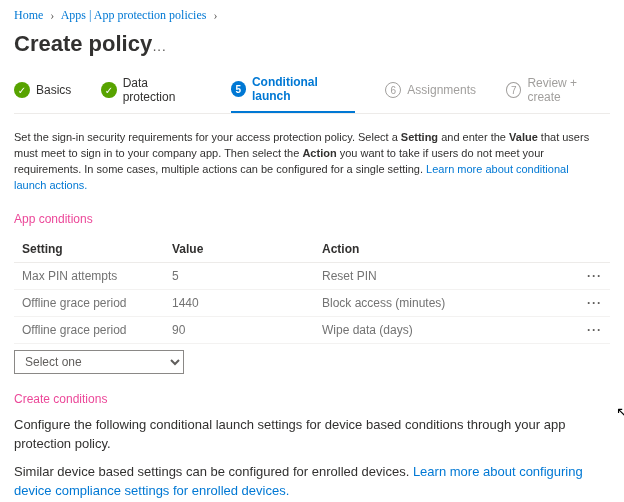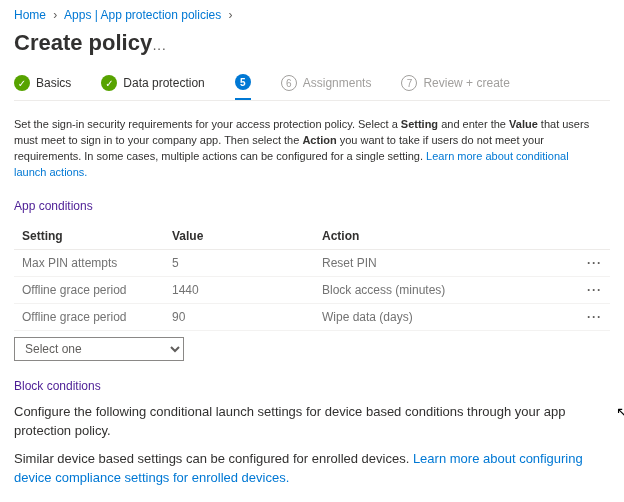--- a/index.html
+++ b/index.html
@@ -1,35 +1,35 @@
 <!DOCTYPE html>
 <html><head>
   <meta charset="utf-8">
   <style>
     * { margin: 0; padding: 0; box-sizing: border-box; }
     body { font-family: "Segoe UI", Arial, sans-serif; font-size: 12px; color: #323130; background: #fff; width: 624px; padding: 8px 14px; }
-    .breadcrumb { font-size: 12px; color: #0078d4; margin-bottom: 8px; }
+    .breadcrumb { font-size: 12px; color: #0078d4; margin-bottom: 8px; font-family: Liberation Serif, serif; }
     .breadcrumb span.sep { color: #605e5c; margin: 0 4px; }
     .breadcrumb a { color: #0078d4; text-decoration: none; }
     .page-title-row { display: flex; align-items: flex-end; margin-bottom: 18px; }
     .page-title { font-size: 22px; font-weight: 600; color: #323130; }
     .dots { color: #605e5c; font-size: 14px; }
     .steps { display: flex; gap: 30px; border-bottom: 1px solid #edebe9; padding-bottom: 0; margin-bottom: 16px; }
     .step { display: flex; align-items: center; gap: 6px; font-size: 12px; color: #323130; padding-bottom: 8px; }
     .step .circle { width: 16px; height: 16px; border-radius: 50%; display: flex; align-items: center; justify-content: center; font-size: 10px; color: #fff; }
     .circle.done { background: #57a300; }
     .circle.current { background: #0078d4; color:#fff; font-weight:600; }
     .circle.todo { background: #fff; border: 1.5px solid #a19f9d; color: #a19f9d; }
     .step.current { border-bottom: 2px solid #0078d4; color: #0078d4; font-weight: 600; }
     .step.todo { color: #a19f9d; }
     .check::before { content: "✓"; font-size: 10px; }
     .intro { font-size: 11px; color: #323130; line-height: 1.45; margin-bottom: 18px; max-width: 580px; }
     .intro b { font-weight: 600; }
     .link { color: #0078d4; text-decoration: none; cursor: pointer; }
-    .section-title { font-size: 12px; color: #4c1d95; margin-bottom: 10px; margin-top: 6px; }
+    .section-title { font-size: 12px; color: #ec4899; margin-bottom: 10px; margin-top: 6px; }
     table { width: 100%; border-collapse: collapse; font-size: 12px; table-layout: fixed; }
     thead th { text-align: left; font-weight: 600; padding: 6px 8px; border-bottom: 1px solid #edebe9; color: #323130; }
     tbody td { padding: 6px 8px; border-bottom: 1px solid #f3f2f1; color: #737373; }
     .col-setting { width: 150px; }
     .col-value { width: 150px; }
     .col-action { width: auto; }
     .col-menu { width: 40px; text-align: right; }
     .row-menu { color: #605e5c; cursor: pointer; letter-spacing: 1px; font-weight: 600; font-size: 12px; text-align: right; }
     .select-wrap { margin-top: 6px; margin-bottom: 18px; }
     select.select-one { width: 170px; height: 24px; border: 1px solid #8a8886; background: #fff; font-size: 12px; padding: 0 6px; color: #605e5c; }
@@ -55,20 +55,21 @@
   <div class="step">
       <span class="circle done check"></span>
       <span>Basics</span>
     </div>
   <div class="step">
       <span class="circle done check"></span>
       <span>Data protection</span>
     </div>
   <div class="step current">
       <span class="circle current">5</span>
+      <span>Conditional launch</span>
     </div>
   <div class="step todo">
       <span class="circle todo">6</span>
       <span>Assignments</span>
     </div>
   <div class="step todo">
       <span class="circle todo">7</span>
       <span>Review + create</span>
     </div>
 </div>
@@ -113,21 +114,21 @@
       <td class="row-menu">···</td>
     </tr>
   </tbody>
 </table>
 <div class="select-wrap">
   <select class="select-one">
     <option>Select one</option>
   </select>
 </div>
 
-<div class="section-title">Block conditions</div>
+<div class="section-title">Create conditions</div>
 <p class="subtext">Configure the following conditional launch settings for device based conditions through your app protection policy.</p>
 <p class="subtext">
   <span>Similar device based settings can be configured for enrolled devices. </span><a class="link">Learn more about configuring device compliance settings for enrolled devices.</a>
 </p>
 
 <table>
   <colgroup>
       <col class="col-setting">
       <col class="col-value">
       <col class="col-action">

